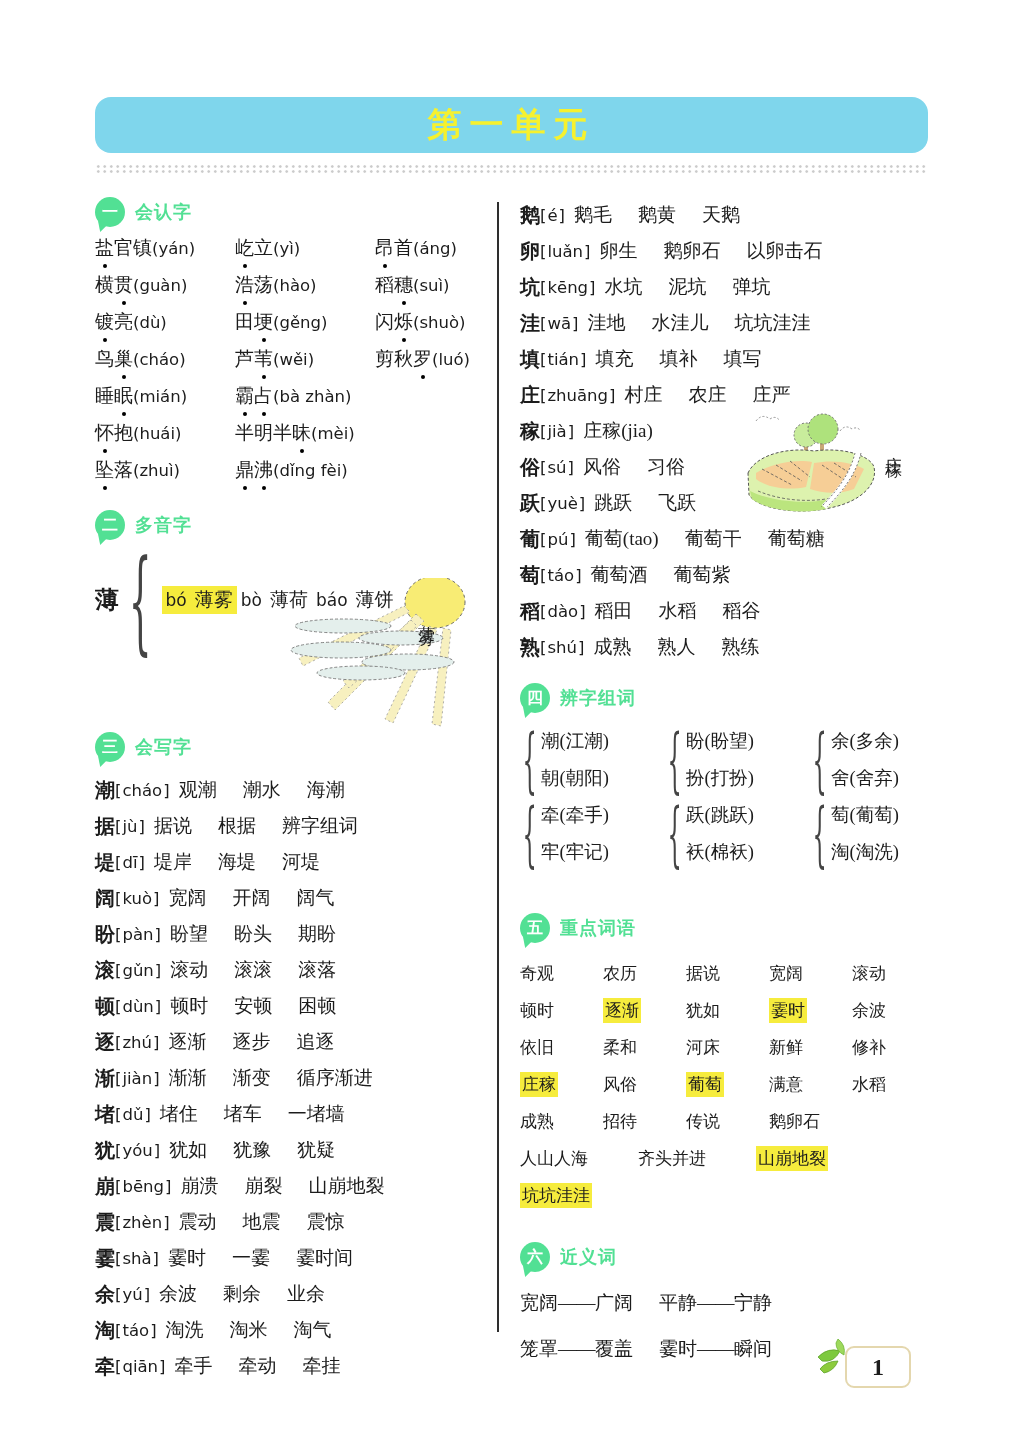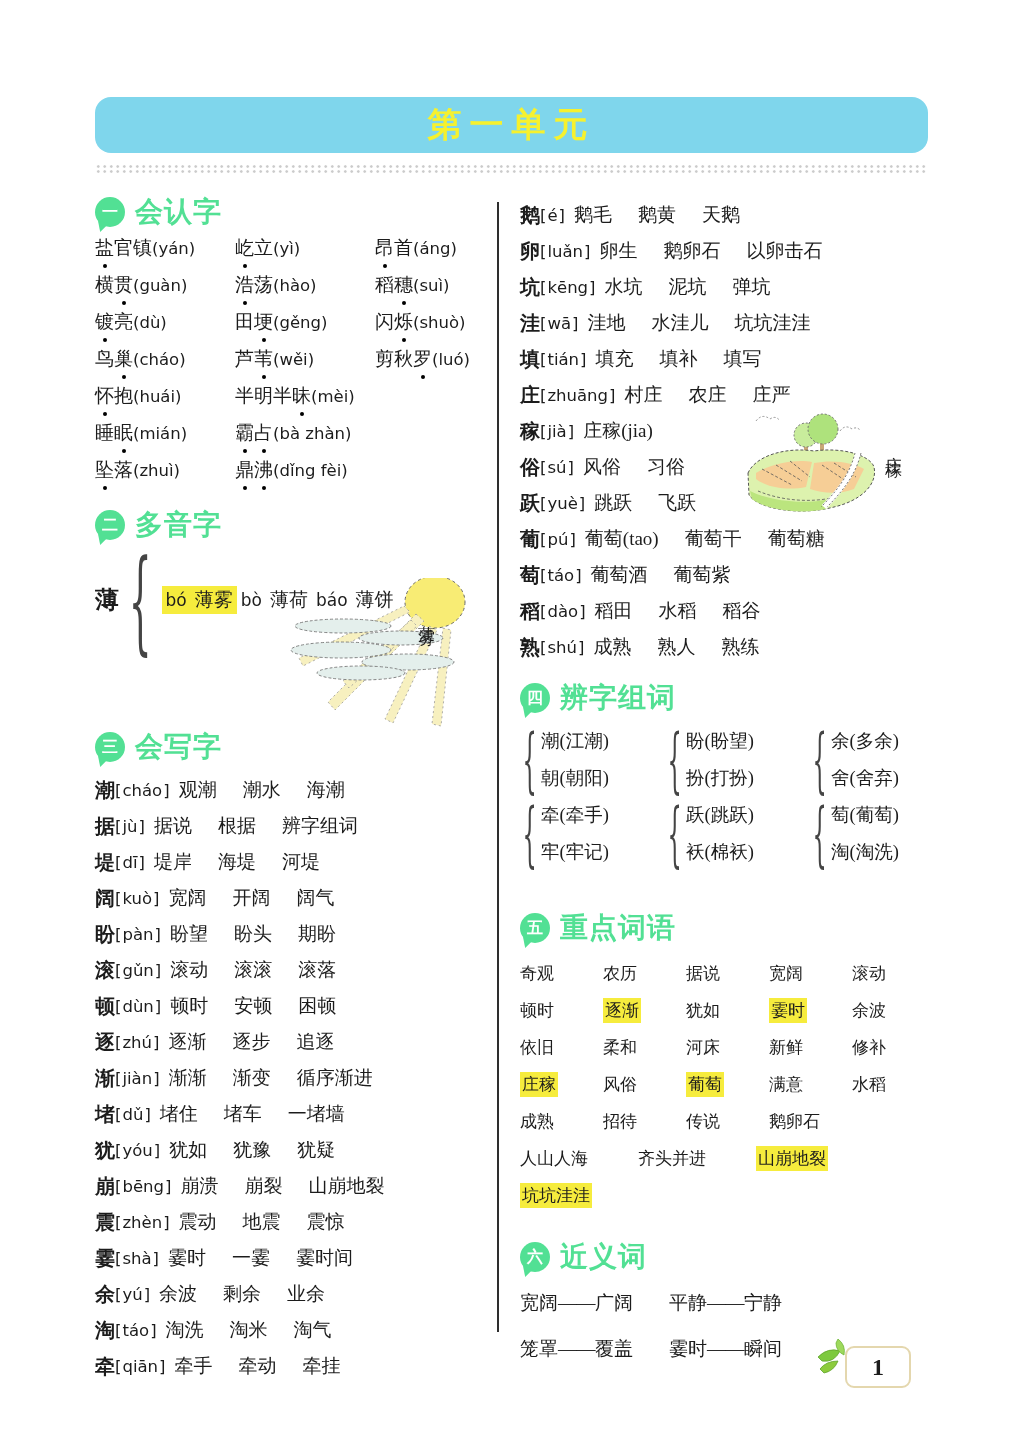--- a/index.html
+++ b/index.html
@@ -26,21 +26,21 @@
   .col-right{position:absolute;left:520px;top:195px;width:415px;}
   .v-divider{position:absolute;left:497px;top:202px;width:1.5px;height:1130px;background:#2e2e2e;}
   
   .sec-head{display:flex;align-items:center;gap:10px;height:34px;}
   .sec-badge{position:relative;width:30px;height:30px;border-radius:50%;background:var(--green);
              color:#fff;font-family:"DejaVu Sans","Liberation Sans",sans-serif;font-weight:bold;
              font-size:16px;display:flex;align-items:center;justify-content:center;flex:0 0 30px;}
   .sec-badge::after{content:"";position:absolute;left:3px;bottom:-5px;width:11px;height:11px;
              background:var(--green);clip-path:polygon(0 0,100% 20%,20% 100%);}
   .sec-title{font-family:"DejaVu Sans","Liberation Sans",sans-serif;font-weight:bold;
-             font-size:28px;color:var(--green);letter-spacing:1px;}
+             font-size:18px;color:var(--green);letter-spacing:1px;}
   
   .rz-rows{}
   .rz-row{display:grid;grid-template-columns:140px 140px 1fr;height:37px;align-items:center;}
   .rz-item{font-size:19px;white-space:nowrap;}
   .zc{position:relative;display:inline-block;}
   .zc.zdot::after{content:"";position:absolute;left:50%;transform:translateX(-50%);bottom:-7px;
                   width:4px;height:4px;border-radius:50%;background:#000;}
   .py-paren{font-family:"DejaVu Sans","Liberation Sans",sans-serif;font-size:16.5px;}
   
   .duoyin-wrap{position:relative;margin-top:18px;height:160px;}
@@ -76,21 +76,21 @@
   .bz-line{font-size:18.5px;white-space:nowrap;}
   
   .zd-rows{margin-top:10px;}
   .zd-row{height:37px;align-items:center;}
   .zd-row.grid5{display:grid;grid-template-columns:repeat(5,1fr);}
   .zd-row.flexr{display:flex;gap:50px;}
   .zd-item{font-size:17px;white-space:nowrap;justify-self:start;}
   .zd-item.hl{background:var(--hl);padding:1px 2px;}
   
   .jy-rows{margin-top:6px;}
-  .jy-row{height:46px;display:flex;align-items:center;gap:36px;}
+  .jy-row{height:46px;display:flex;align-items:center;gap:26px;}
   .jy-pair{font-size:19px;white-space:nowrap;}
   .jy-dash{letter-spacing:-0.5px;}
   
   .page-num-box{position:absolute;left:845px;top:1346px;width:66px;height:42px;background:#fff;
                 border:2px solid #E4D7AE;border-radius:9px;display:flex;align-items:center;justify-content:center;}
   .page-num{font-family:"Liberation Serif",serif;font-weight:bold;font-size:24px;}
   .leaf-wrap{position:absolute;left:808px;top:1335px;}
   .mt{margin-top:0;}
 </style>
 </head>
@@ -125,26 +125,26 @@
           <span class="rz-item"><span class="zc zdot">镀</span><span class="zc">亮</span><span class="py-paren">(dù)</span></span>
           <span class="rz-item"><span class="zc">田</span><span class="zc zdot">埂</span><span class="py-paren">(gěng)</span></span>
           <span class="rz-item"><span class="zc">闪</span><span class="zc zdot">烁</span><span class="py-paren">(shuò)</span></span>
         </div>
         <div class="rz-row">
           <span class="rz-item"><span class="zc">鸟</span><span class="zc zdot">巢</span><span class="py-paren">(cháo)</span></span>
           <span class="rz-item"><span class="zc">芦</span><span class="zc zdot">苇</span><span class="py-paren">(wěi)</span></span>
           <span class="rz-item"><span class="zc">剪</span><span class="zc">秋</span><span class="zc zdot">罗</span><span class="py-paren">(luó)</span></span>
         </div>
         <div class="rz-row">
+          <span class="rz-item"><span class="zc">睡</span><span class="zc zdot">眠</span><span class="py-paren">(mián)</span></span>
+          <span class="rz-item"><span class="zc zdot">霸</span><span class="zc zdot">占</span><span class="py-paren">(bà zhàn)</span></span>
+        </div>
+        <div class="rz-row">
           <span class="rz-item"><span class="zc zdot">怀</span><span class="zc">抱</span><span class="py-paren">(huái)</span></span>
           <span class="rz-item"><span class="zc">半</span><span class="zc">明</span><span class="zc">半</span><span class="zc zdot">昧</span><span class="py-paren">(mèi)</span></span>
-        </div>
-        <div class="rz-row">
-          <span class="rz-item"><span class="zc">睡</span><span class="zc zdot">眠</span><span class="py-paren">(mián)</span></span>
-          <span class="rz-item"><span class="zc zdot">霸</span><span class="zc zdot">占</span><span class="py-paren">(bà zhàn)</span></span>
         </div>
         <div class="rz-row">
           <span class="rz-item"><span class="zc zdot">坠</span><span class="zc">落</span><span class="py-paren">(zhuì)</span></span>
           <span class="rz-item"><span class="zc zdot">鼎</span><span class="zc zdot">沸</span><span class="py-paren">(dǐng fèi)</span></span>
         </div>
       </div>
 
     <div class="sec-head" style="margin-top:20px;">
       <span class="sec-badge">二</span>
       <span class="sec-title">多音字</span>

